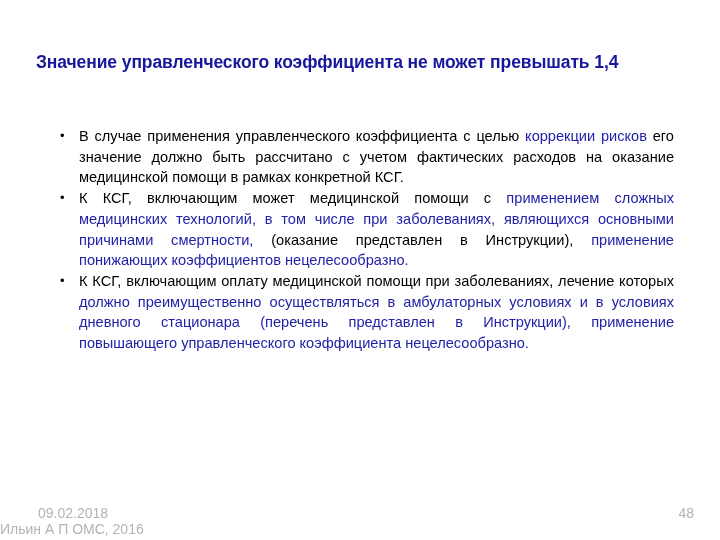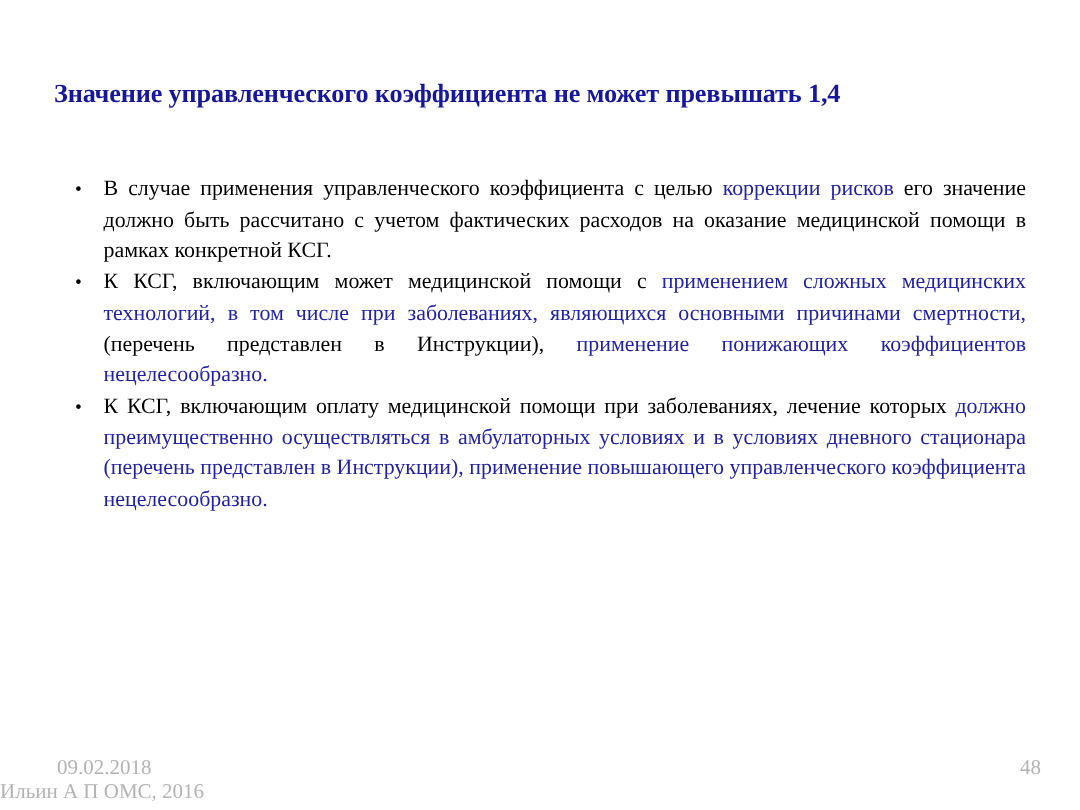--- a/index.html
+++ b/index.html
@@ -15,21 +15,20 @@
     color: #000000;
     overflow: hidden;
     position: relative;
   }
   .slide {
     position: absolute;
     inset: 0;
     width: 585px;
     height: 540px;
     background: #ffffff;
-    font-family: Liberation Serif, serif;
   }
 
   
   .slide-title {
     position: absolute;
     left: 36px;
     top: 38px;
     width: 640px;
     font-size: 17.5px;
     font-weight: bold;
@@ -40,21 +39,21 @@
 
   
   .body-block {
     position: absolute;
     left: 44px;
     top: 116px;
     width: 640px;
   }
   ul.bullets {
     list-style: none;
-    margin: 0;
+    margin: 10px;
     padding: 0;
   }
   ul.bullets > li {
     position: relative;
     padding-left: 25px;
     margin: 0 0 0 0;
     font-size: 14.6px;
     line-height: 1.42;
     text-align: justify;
     text-justify: inter-word;
@@ -112,21 +111,21 @@
 <div class="slide">
 
   <h1 class="slide-title">Значение управленческого коэффициента не может превышать 1,4</h1>
 
   <div class="body-block">
     <ul class="bullets">
       <li>
         <span class="p-inner"><span class="black">В случае применения управленческого коэффициента с целью </span><span class="blue">коррекции рисков</span><span class="black"> его значение должно быть рассчитано с учетом фактических расходов на оказание медицинской помощи в рамках конкретной КСГ.</span></span>
       </li>
       <li>
-        <span class="p-inner"><span class="black">К КСГ, включающим может медицинской помощи с </span><span class="blue">применением сложных медицинских технологий, в том числе при заболеваниях, являющихся основными причинами смертности,</span><span class="black"> (перечень представлен в Инструкции), </span><span class="blue">применение понижающих коэффициентов нецелесообразно.</span></span>
+        <span class="p-inner"><span class="black">К КСГ, включающим может медицинской помощи с </span><span class="blue">применением сложных медицинских технологий, в том числе при заболеваниях, являющихся основными причинами смертности,</span><span class="black"> (оказание представлен в Инструкции), </span><span class="blue">применение понижающих коэффициентов нецелесообразно.</span></span>
       </li>
       <li>
         <span class="p-inner"><span class="black">К КСГ, включающим оплату медицинской помощи при заболеваниях, лечение которых </span><span class="blue">должно преимущественно осуществляться в амбулаторных условиях и в условиях дневного стационара (перечень представлен в Инструкции), применение повышающего управленческого коэффициента нецелесообразно.</span></span>
       </li>
     </ul>
   </div>
 
   <div class="footer">
     <span class="f-date">09.02.2018</span>
     <span class="f-center">Ильин А П  ОМС, 2016</span>

